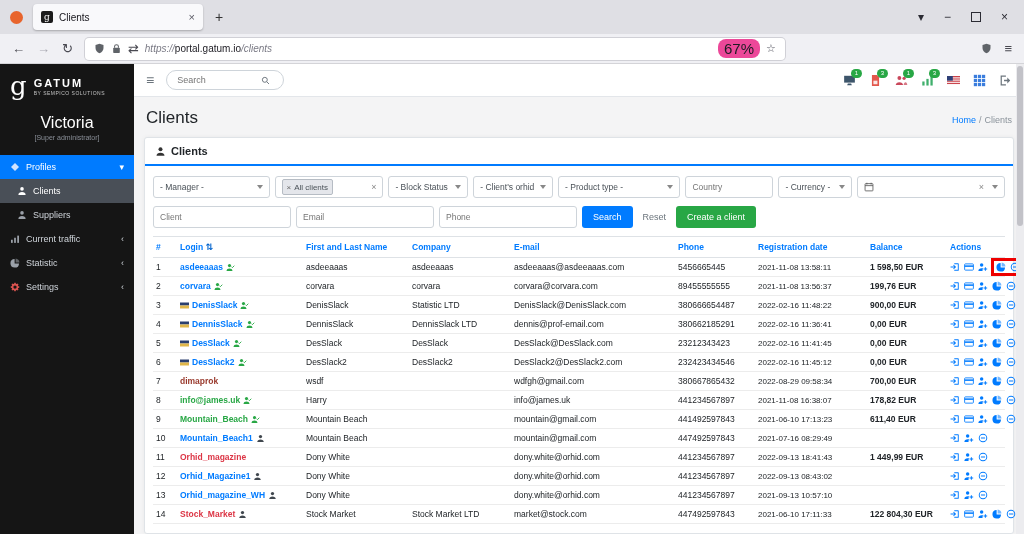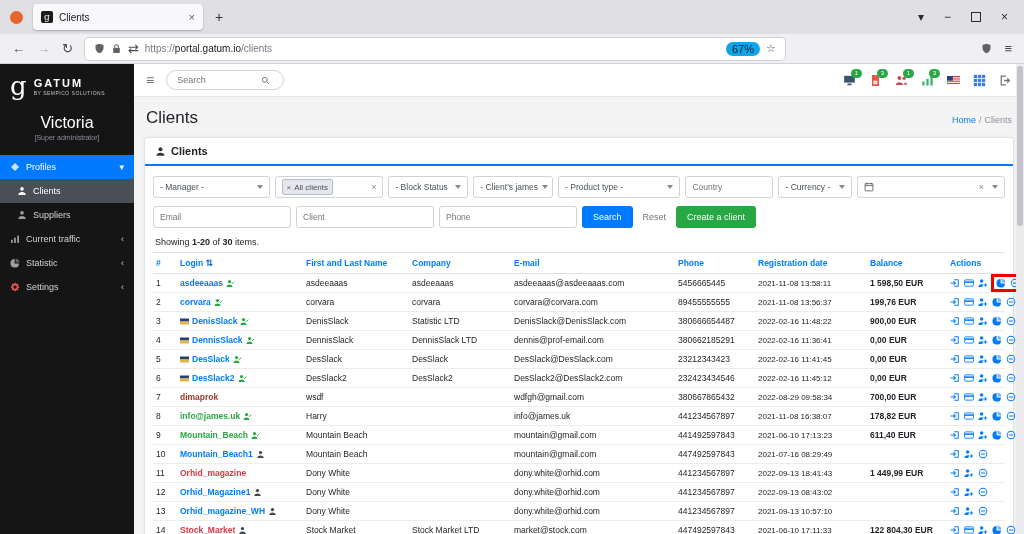--- a/index.html
+++ b/index.html
@@ -18,23 +18,23 @@
   .newtab{font-size:14px;color:#333;margin-left:12px;}
   .win-controls{margin-left:auto;display:flex;align-items:center;gap:20px;color:#2b2b33;font-size:12px;padding-right:8px;}
   .restore-box{width:8px;height:8px;border:1.5px solid #2b2b33;display:inline-block;}
   .urlrow{height:30px;background:#f0f0f4;display:flex;align-items:center;gap:12px;padding:0 12px;
           border-bottom:1px solid #d4d4d8;box-sizing:border-box;}
   .navg{color:#4a4a52;font-size:13px;line-height:1;}
   .navg.dim{color:#a9a9b2;}
   .urlfield{width:700px;height:22px;background:#fff;border-radius:4px;display:flex;align-items:center;gap:6px;
             padding:0 9px;box-shadow:0 0 0 1px #d0d0d6;font-size:10px;color:#5b5b66;box-sizing:border-box;}
   .url-text{white-space:nowrap;overflow:hidden;}
-  .url-text .dim{color:#7a7a85;}
+  .url-text .dim{color:#7a7a85;font-style:italic;}
   .url-text .host{color:#1c1b22;}
-  .zoom-pill{margin-left:auto;font-size:11px;color:#1c1b22;background:#0ea5e9;border-radius:8px;padding:1px 6px;}
+  .zoom-pill{margin-left:auto;font-size:15px;color:#1c1b22;background:#ec4899;border-radius:8px;padding:1px 6px;}
   .star{color:#5b5b66;font-size:11px;}
   .spacer{flex:1;}
   .ufico{display:inline-flex;color:#5f6368;}
   .ufico svg{width:11px;height:11px;}
 
   
   .app{position:absolute;top:64px;left:0;right:0;bottom:0;display:flex;}
   .sidebar{width:134px;background:#151515;color:#eee;flex-shrink:0;display:flex;flex-direction:column;}
   .brand{display:flex;align-items:center;gap:7px;padding:10px 10px 6px;}
   .brand-g{font-family:"DejaVu Serif",serif;font-size:26px;line-height:24px;color:#fff;}
@@ -374,21 +374,21 @@
                   <span class="tag-x">×</span>
                   <span>All clients</span>
                 </span>
               <span class="clear-x">×</span>
             </div>
             <div class="sel w-block">
               <span>- Block Status</span>
                 <span class="caret"></span>
             </div>
             <div class="sel w-stat">
-              <span>- Client's james</span>
+              <span>- Client's orhid</span>
                 <span class="caret"></span>
             </div>
             <div class="sel w-product">
               <span>- Product type -</span>
                 <span class="caret"></span>
             </div>
             <input class="inp w-country" placeholder="Country" style="">
             <div class="sel w-currency">
               <span>- Currency -</span>
                 <span class="caret"></span>
@@ -398,30 +398,29 @@
                   <svg viewBox="0 0 16 16" fill="none" stroke="currentColor" stroke-width="1.3">
                     <rect x="1.7" y="2.6" width="12.6" height="11.6" rx="1"></rect>
                     <path d="M1.7 5.8h12.6M4.6 1.2v2.8M11.4 1.2v2.8"></path>
                   </svg>
                 </span>
               <span class="clear-x">×</span>
               <span class="caret"></span>
             </div>
           </div>
           <div class="frow">
+            <input class="inp w-client" placeholder="Client" style="">
             <input class="inp w-email" placeholder="Email" style="">
-            <input class="inp w-client" placeholder="Client" style="">
             <input class="inp w-phone" placeholder="Phone" style="">
             <button class="btn btn-search">Search</button>
             <button class="btn btn-reset">Reset</button>
             <button class="btn btn-create">Create a client</button>
           </div>
         </div>
 
-        <div class="summary"><span>Showing </span><b>1-20</b><span> of </span><b>30</b><span> items.</span></div>
 
         <table class="grid">
           <thead>
             <tr>
               <th>#</th>
               <th><span>Login</span> <span class="sort">⇅</span></th>
               <th>First and Last Name</th>
               <th>Company</th>
               <th>E-mail</th>
               <th>Phone</th>

